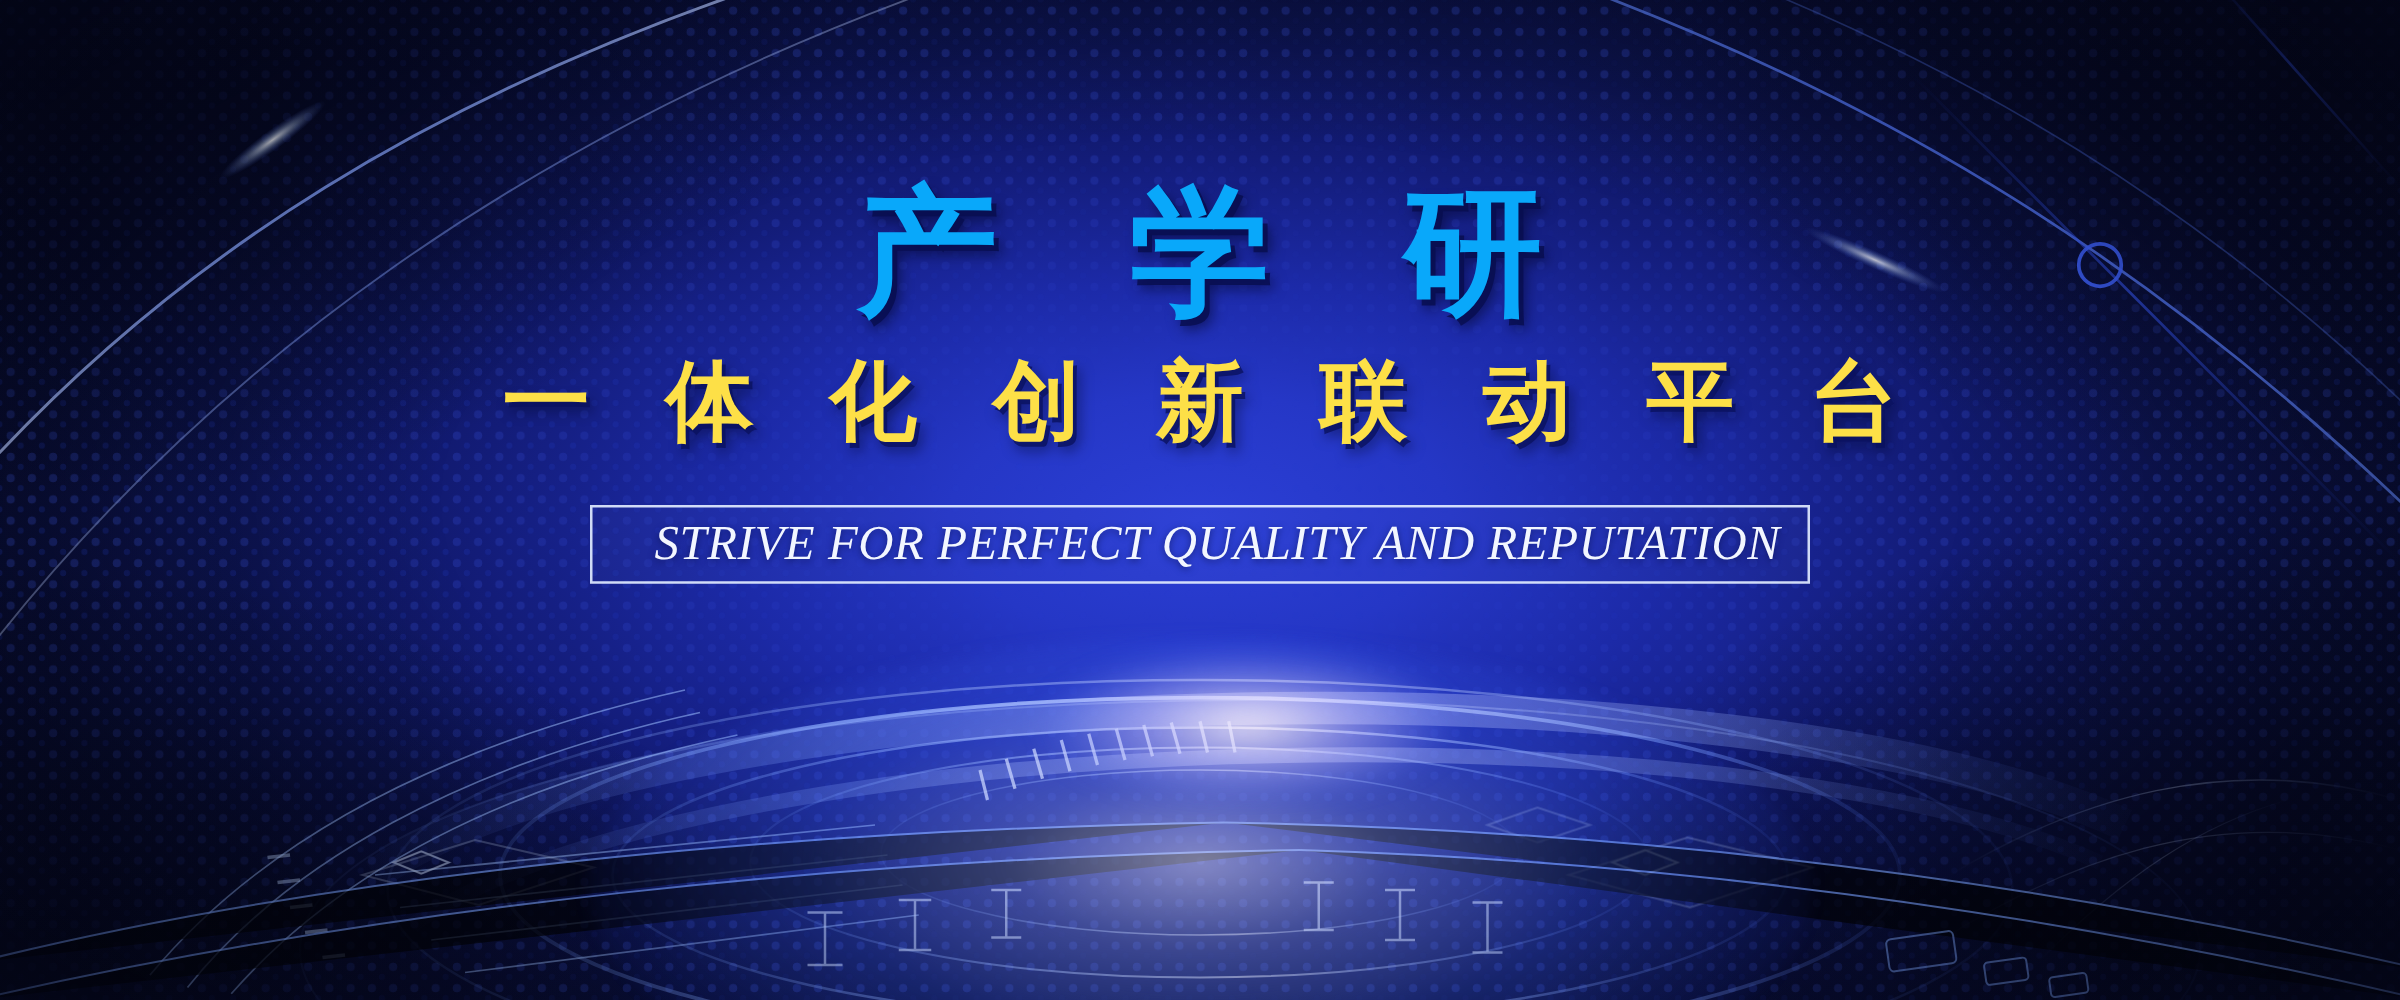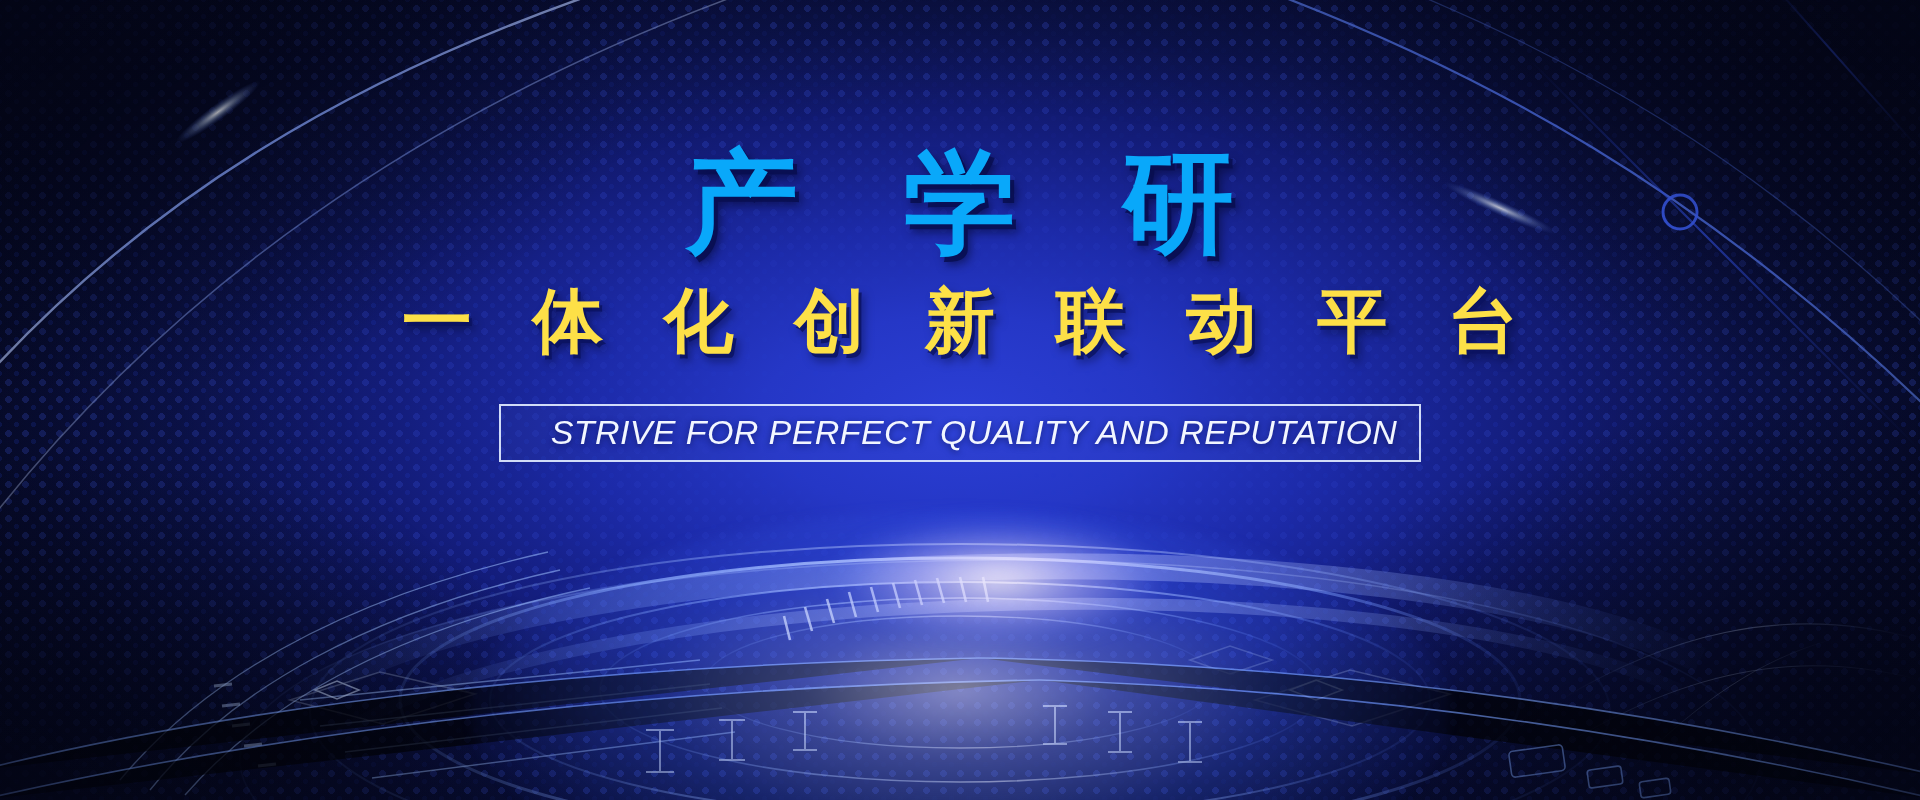--- a/index.html
+++ b/index.html
@@ -96,27 +96,27 @@
   }
 
   .tagline-box{
     margin-top:48px;
     border:2px solid rgba(225,235,255,.92);
     padding:9px 22px 11px 22px;
     display:inline-block;
     background:rgba(255,255,255,.02);
   }
   .tagline-text{
-    font-size:34px;
+    font-size:39px;
     line-height:1;
     font-style:italic;
     color:#f2f6ff;
     letter-spacing:.012em;
     white-space:nowrap;
-    font-family:Liberation Sans, sans-serif;
+    font-family:Liberation Serif, serif;
     text-shadow:0 2px 6px rgba(8,14,70,.6);
     margin-left:28px;
   }
 
   
   .holo-glow{
     position:absolute;
     left:50%; transform:translateX(-50%);
     bottom:-110px;
     width:980px; height:400px;

